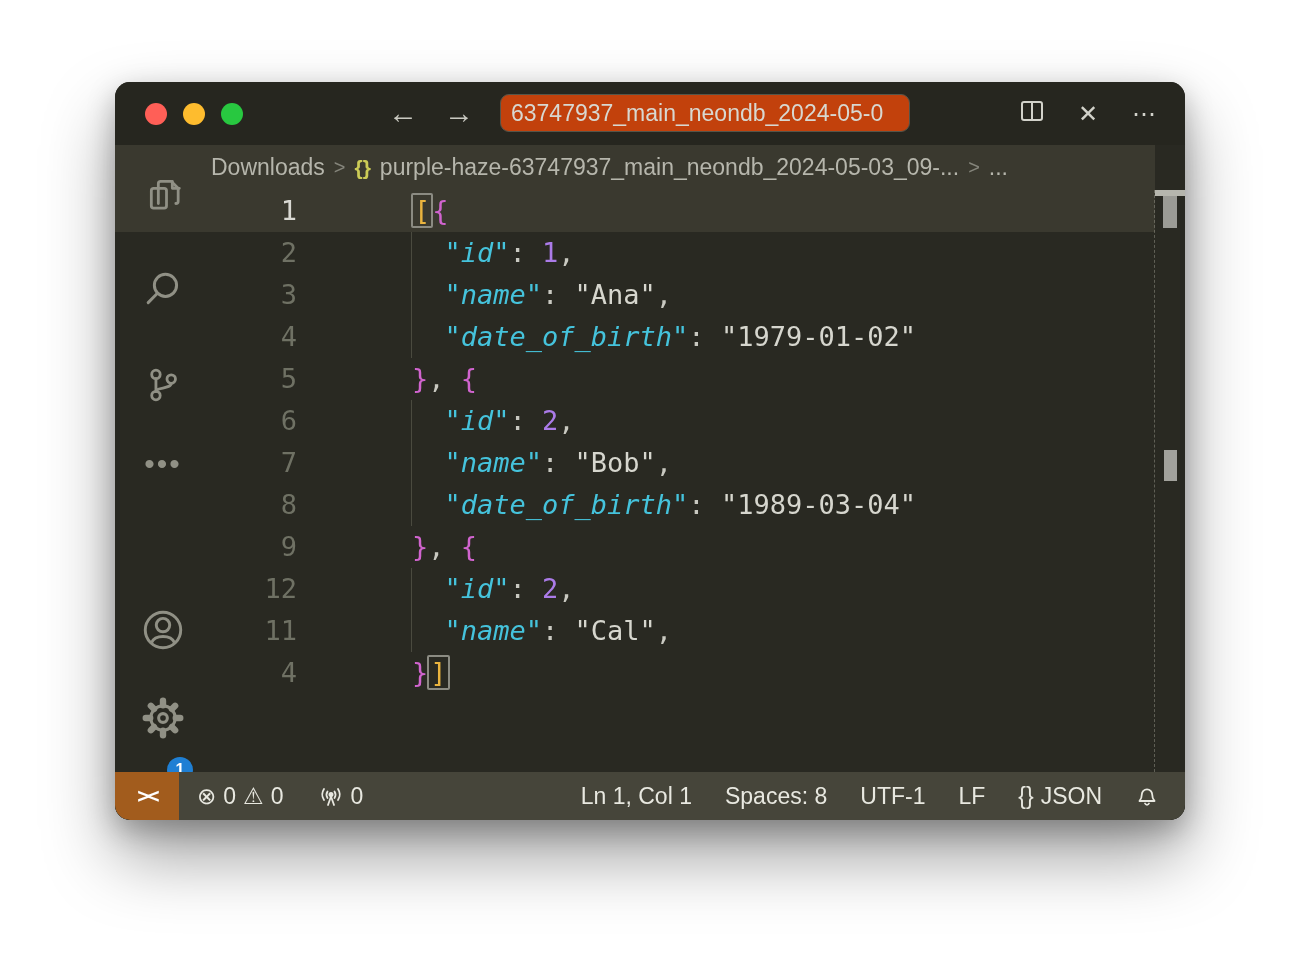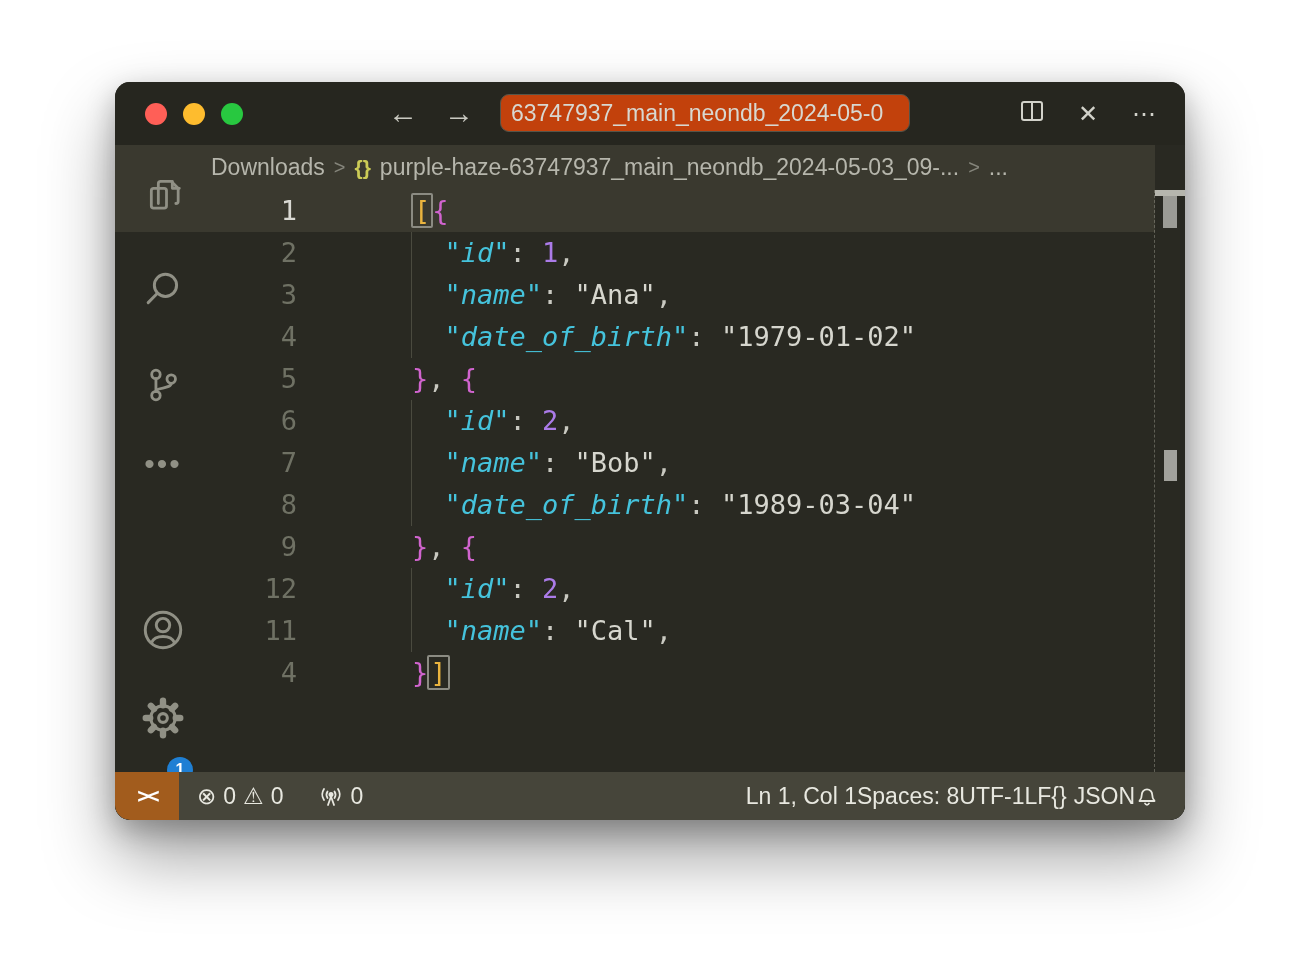--- a/index.html
+++ b/index.html
@@ -55,21 +55,21 @@
   .ss-mark{position:absolute;left:9px;top:260px;width:13px;height:31px;background:#a2a29c;}
   
   .statusbar{position:absolute;left:0;right:0;bottom:0;height:48px;background:#46453a;
     border-radius:0 0 15px 15px;display:flex;align-items:center;color:#e8e8e0;font-size:23px;}
   .remote{width:64px;height:48px;background:#a25c1d;border-radius:0 0 0 15px;display:flex;
     align-items:center;justify-content:center;color:#fff;font-weight:bold;font-size:21px;
     letter-spacing:-3px;flex:none;font-family:"DejaVu Sans Mono",monospace;}
   .sb-item{display:flex;align-items:center;gap:7px;white-space:nowrap;}
   .sb-glyph{font-size:23px;}
   .sb-left{display:flex;align-items:center;gap:10px;margin-left:18px;}
-  .sb-right{margin-left:auto;display:flex;align-items:center;padding-right:26px;}
+  .sb-right{margin-left:auto;display:flex;align-items:center;gap:33px;padding-right:26px;}
   .towergroup{margin-left:24px;}
 </style>
 </head>
 <body>
 
 <div class="window">
 
   <div class="titlebar">
     <div class="traffic">
       <div class="tl red"></div>

